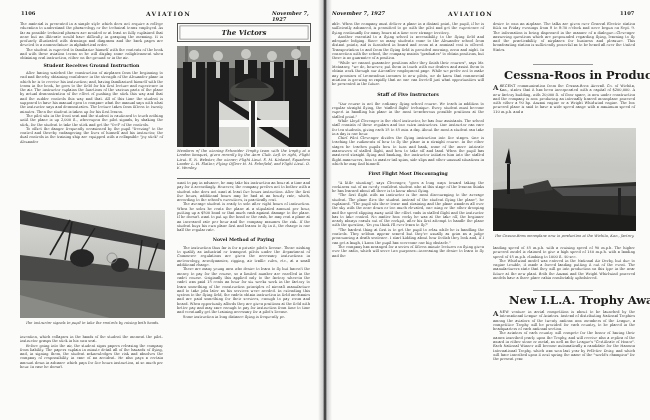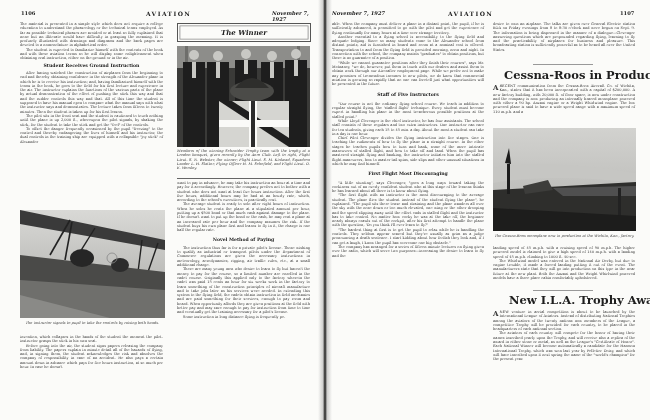--- a/index.html
+++ b/index.html
@@ -70,21 +70,21 @@
       </svg>
     </div>
 
     <div class="caption center" style="position:absolute;left:20px;top:321px;width:145px;">The instructor signals to pupil to take the controls by raising both hands.</div>
 
     <div class="col" style="left:20px;top:335px;width:143px;">
       <p class="noind">invention, which collapses in the hands of the student the moment the pilot-instructor grasps the stick in his own seat.</p>
       <p>Before going into the air, the student signs papers releasing the company from liability. The papers explain in minute detail all of the hazards of flying, and, in signing them, the student acknowledges the risk and absolves the company of responsibility in case of an accident. He also pays a certain amount down in advance which pays for five hours instruction, at so much per hour. In case he doesn't</p>
     </div>
 
-    <div class="boxtitle" style="left:177px;top:23px;width:132px;height:17px;">The Winner</div>
+    <div class="boxtitle" style="left:177px;top:23px;width:132px;height:17px;">The Victors</div>
 
     <div class="photo" style="left:177px;top:46px;width:133px;height:101px;">
       <svg width="133" height="101" viewBox="0 0 133 101">
         <rect width="133" height="101" fill="#3a3a38"></rect>
         <rect x="0" y="0" width="133" height="22" fill="#8d8d8a"></rect>
         <rect x="8" y="0" width="3" height="101" fill="#6e6e6b"></rect>
         <rect x="120" y="0" width="3" height="101" fill="#6e6e6b"></rect>
 
         <g fill="#1e1e1e">
           <rect x="6" y="16" width="22" height="85"></rect>

